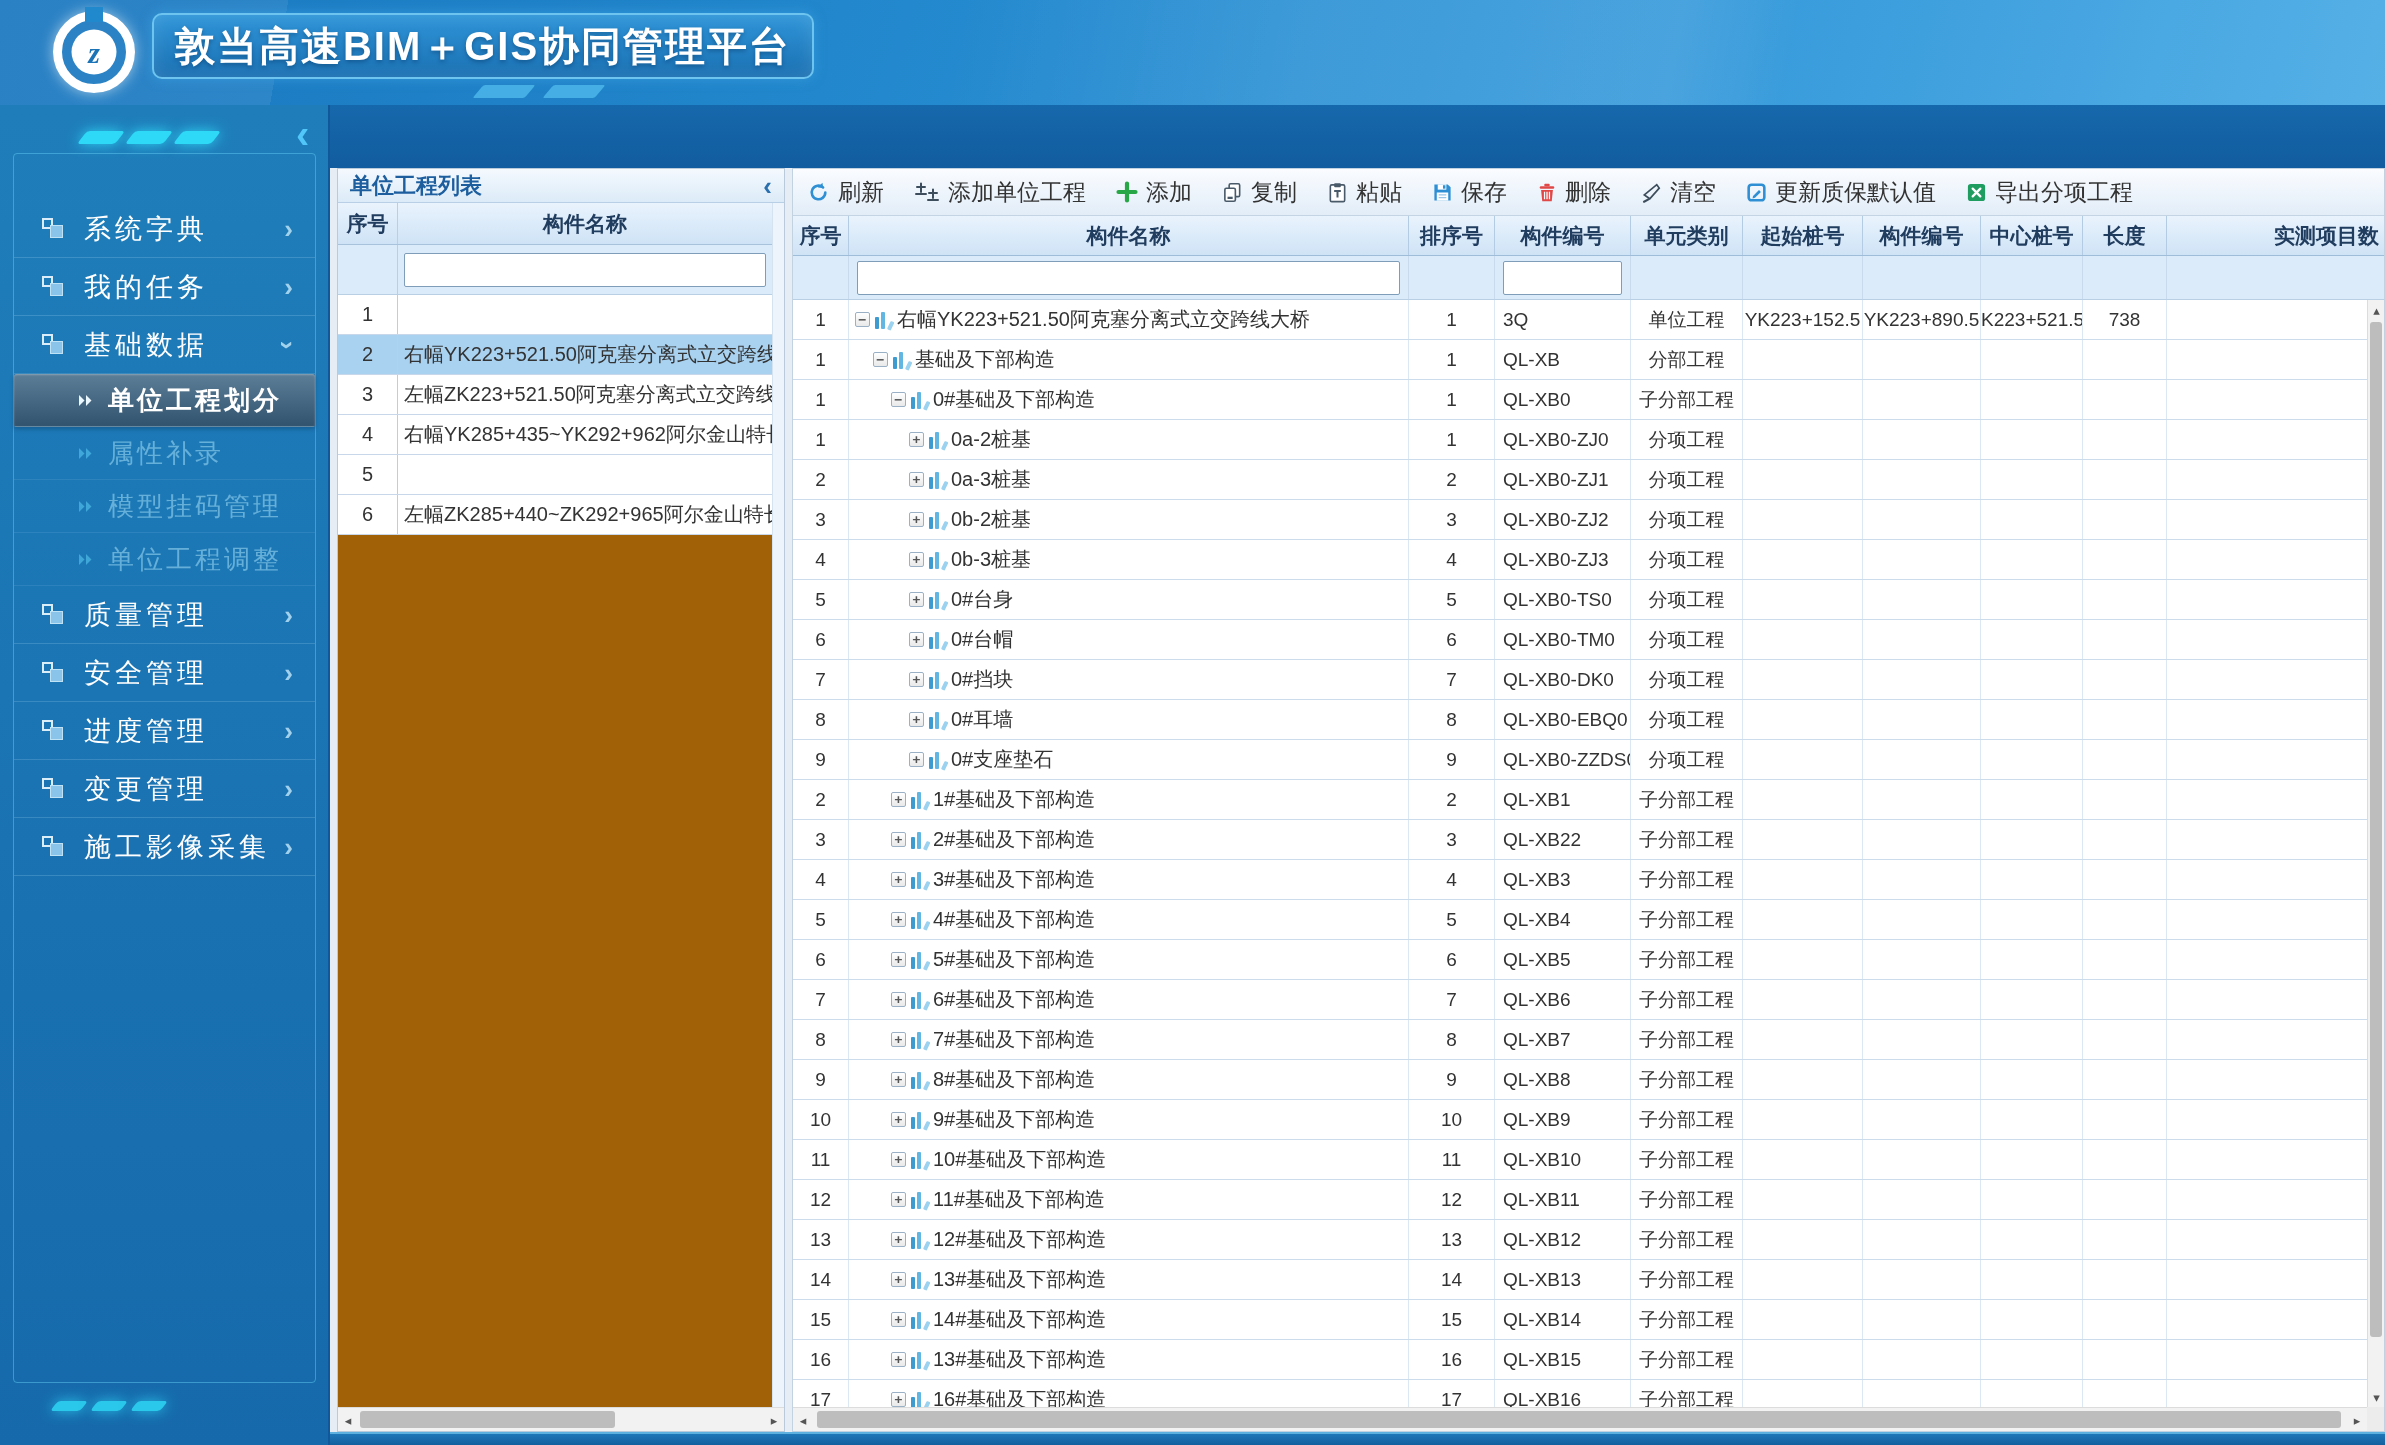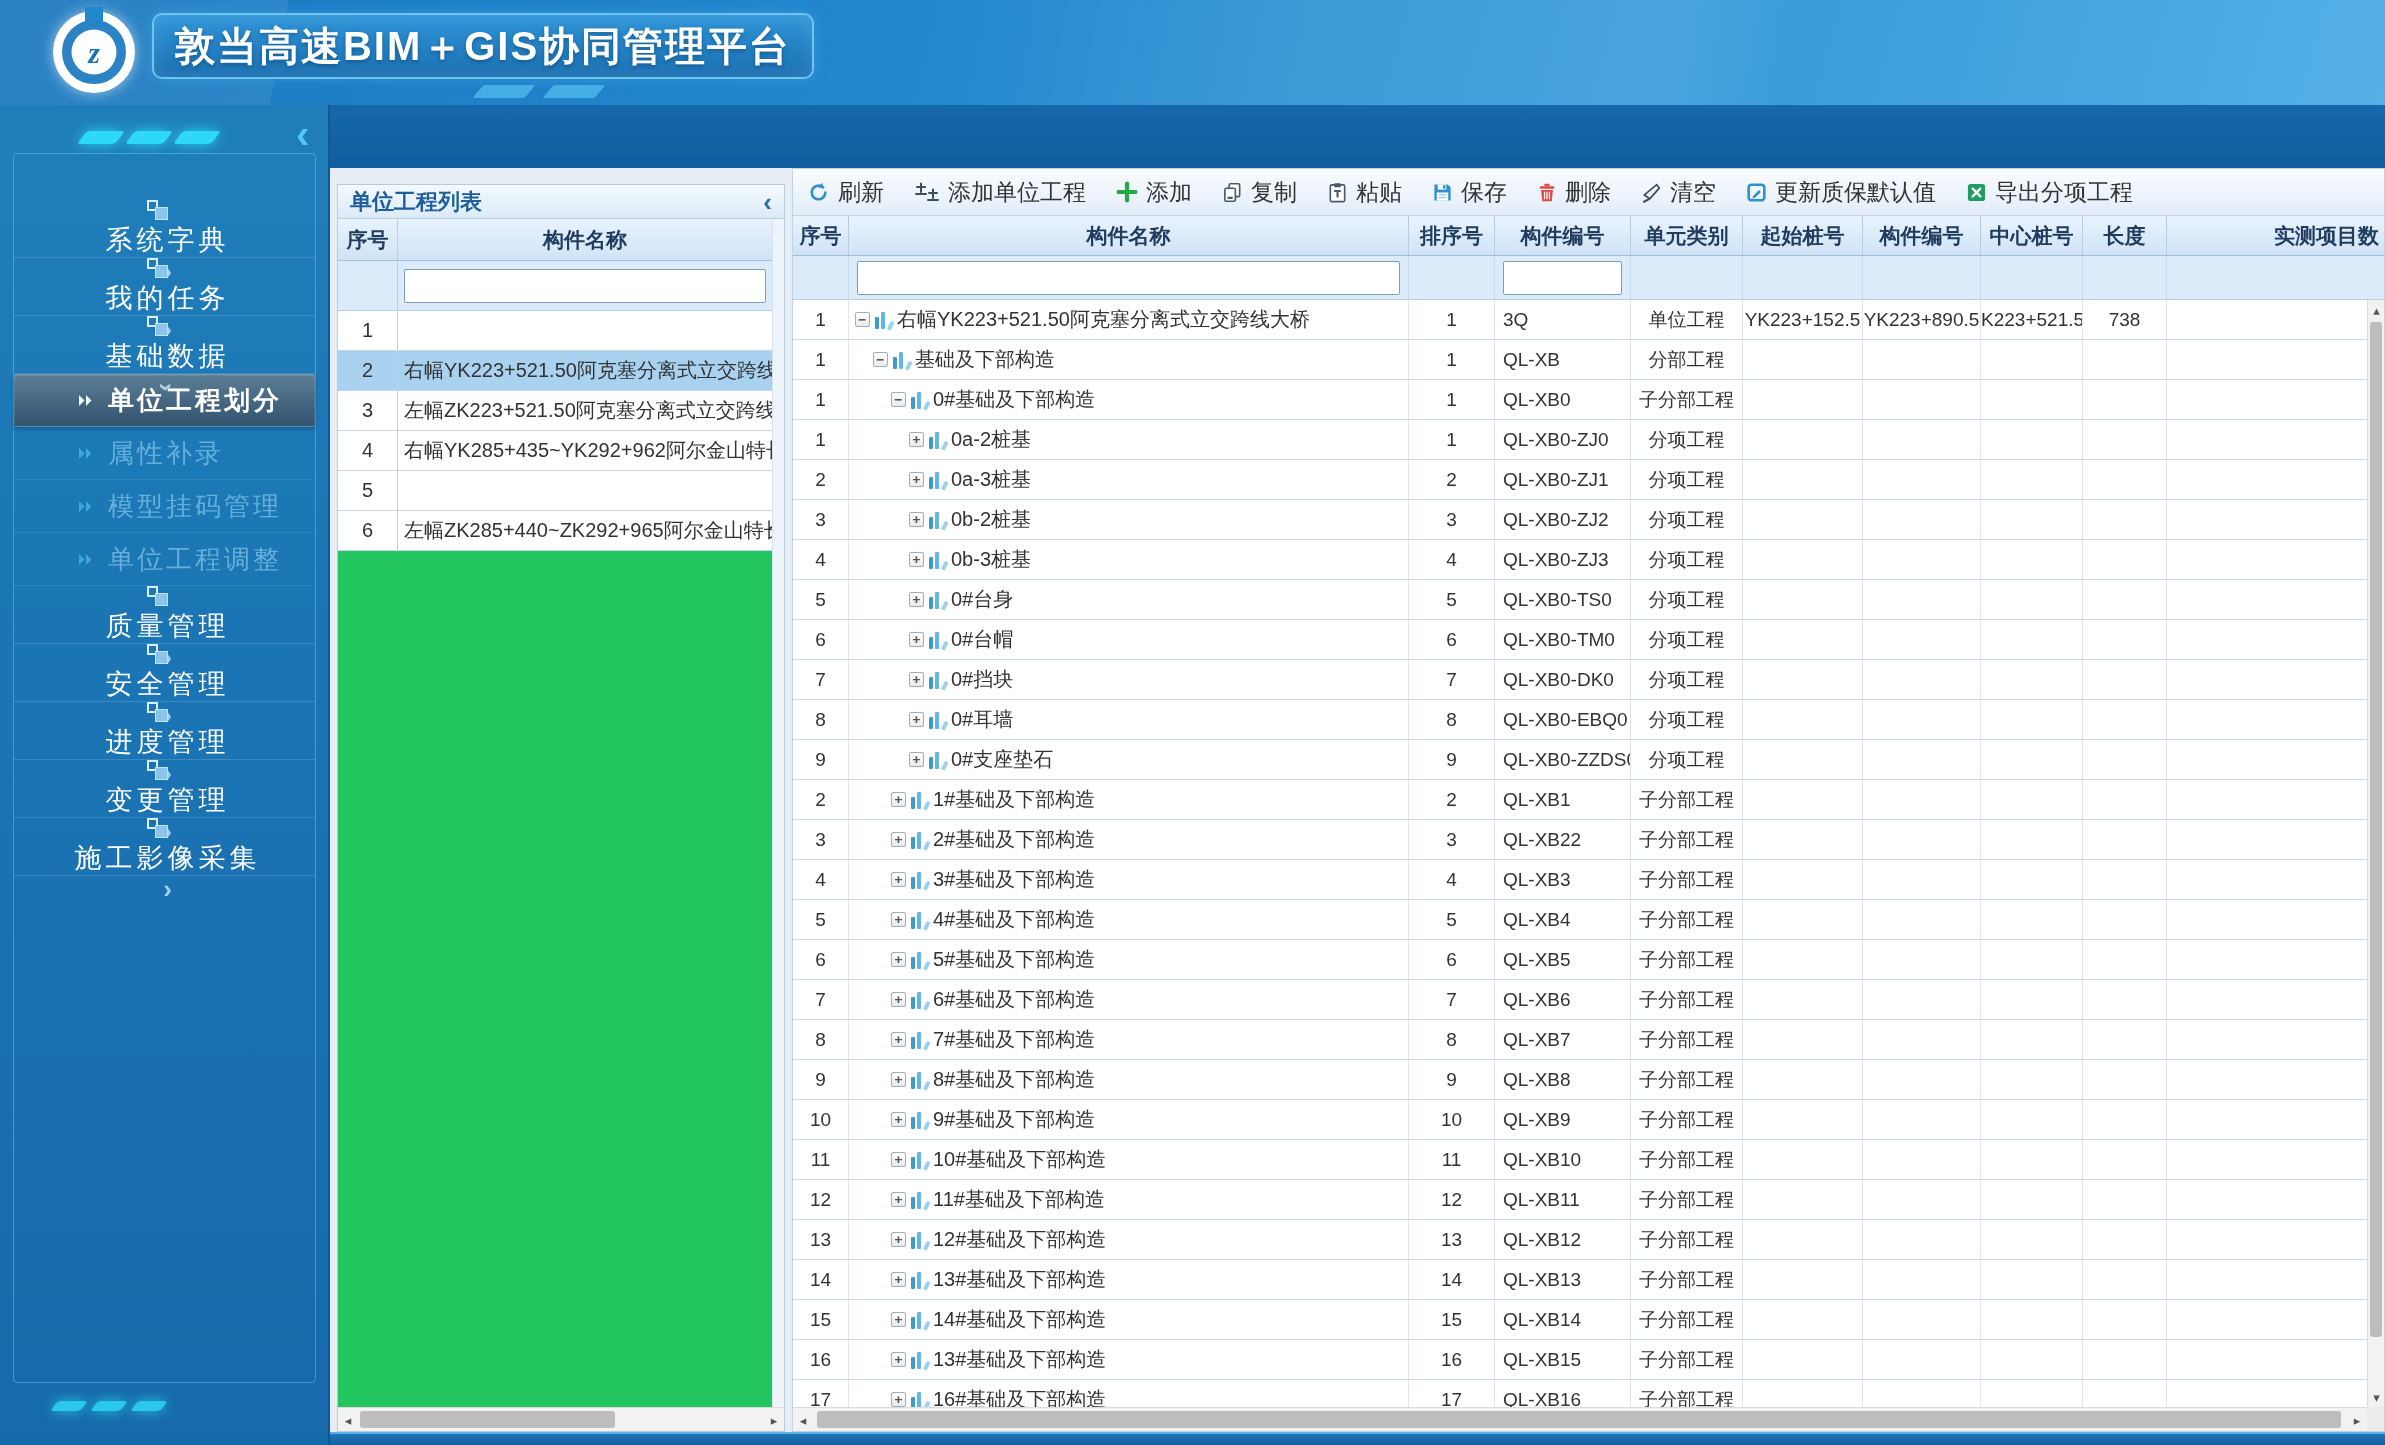--- a/index.html
+++ b/index.html
@@ -38,39 +38,39 @@
   .sidebar{position:absolute;left:0;top:105px;bottom:0;width:330px;
     background:linear-gradient(180deg,#1f7eba 0%,#1a72b2 55%,#166aab 100%);border-right:2px solid #10589a;z-index:4;}
   .glow{position:absolute;display:flex;gap:10px;}
   .glow i{display:block;background:#2ed9f7;border-radius:3px;transform:skewX(-38deg);box-shadow:0 0 11px rgba(46,217,247,.95);}
   .glow.top{left:82px;top:26px;}
   .glow.top i{width:38px;height:13px;}
   .glow.bottom{left:54px;bottom:34px;opacity:.85;}
   .glow.bottom i{width:30px;height:10px;}
   .frame{position:absolute;left:13px;right:12px;top:48px;bottom:62px;border:1px solid rgba(95,200,242,.5);border-radius:4px;pointer-events:none;}
   .menu{position:absolute;left:14px;right:13px;top:95px;}
-  .menu-item{height:58px;display:flex;align-items:center;padding:0 22px 0 28px;border-bottom:1px solid rgba(170,220,245,.22);cursor:pointer;flex-direction:column;}
+  .menu-item{height:58px;display:flex;align-items:center;padding:0 22px 0 28px;border-bottom:1px solid rgba(170,220,245,.22);cursor:pointer;}
   .fold{position:relative;width:24px;height:22px;margin-right:18px;flex:0 0 auto;}
   .fold .bk{position:absolute;left:0;top:0;width:11px;height:11px;border:2px solid rgba(228,244,253,.95);}
   .fold .ft{position:absolute;left:8px;top:7px;width:13px;height:13px;background:#8ac4ea;border:1px solid #bfe2f5;}
   .menu-label{flex:1;font-size:27px;color:#fff;letter-spacing:4px;font-weight:500;white-space:nowrap;}
   .chev{font-size:26px;font-weight:700;color:rgba(195,232,250,.8);line-height:1;}
   .chev.down{transform:rotate(90deg);}
   .submenu-item{height:53px;display:flex;align-items:center;padding:0 14px 0 64px;cursor:pointer;font-size:26px;letter-spacing:3px;color:rgba(150,214,242,.6);border-bottom:1px solid rgba(170,220,245,.12);}
   .submenu-item .sub-arrow{margin-right:14px;display:flex;align-items:center;}
   .submenu-item svg path{fill:rgba(86,198,240,.6);}
   .submenu-item.sel{background:linear-gradient(180deg,#5d7e97,#32536e);color:#fff;font-weight:700;box-shadow:inset 0 1px 2px rgba(255,255,255,.28), 0 2px 4px rgba(0,30,60,.3);border-radius:2px;}
   .submenu-item.sel svg path{fill:#eaf7fe;}
 
   
   .content{position:absolute;left:330px;top:168px;right:0;bottom:13px;background:#e7edf4;}
   .bottom-bar{position:absolute;left:330px;bottom:0;right:0;height:13px;background:linear-gradient(180deg,#1e77b8,#135f9e);border-top:2px solid #5bb0e0;}
 
   
-  .left-panel{position:absolute;left:7px;top:16px;width:448px;bottom:0;background:#22c55e;border:1px solid #b9cadb;}
+  .left-panel{position:absolute;left:7px;top:0;width:448px;bottom:0;background:#a16207;border:1px solid #b9cadb;}
   .panel-title{position:absolute;left:0;right:0;top:0;height:34px;background:linear-gradient(180deg,#f4f9fe,#dcebf8);border-bottom:1px solid #b8cfe6;display:flex;align-items:center;padding:0 12px;}
   .panel-title .pt-label{font-size:22px;font-weight:700;color:#1d5e9e;flex:1;}
   .panel-title .collapse{font-size:26px;font-weight:700;color:#2a6fae;line-height:1;cursor:pointer;}
   .ltable{position:absolute;left:0;right:12px;top:34px;bottom:24px;overflow:hidden;}
   .lrow{display:flex;width:100%;}
   .lrow .lc-seq{width:60px;flex:0 0 auto;display:flex;align-items:center;justify-content:center;border-right:1px solid #b9cfe4;}
   .lrow .lc-name{flex:1;display:flex;align-items:center;overflow:hidden;padding:0 6px;}
   .lhead{height:42px;background:linear-gradient(180deg,#e9f3fd,#cfe3f6);border-bottom:1px solid #a9c2dc;}
   .lhead .lhc{font-size:21px;font-weight:700;color:#203c5e;justify-content:center;}
   .lfilter{height:50px;background:#dcebf9;border-bottom:1px solid #b8cfe4;}

